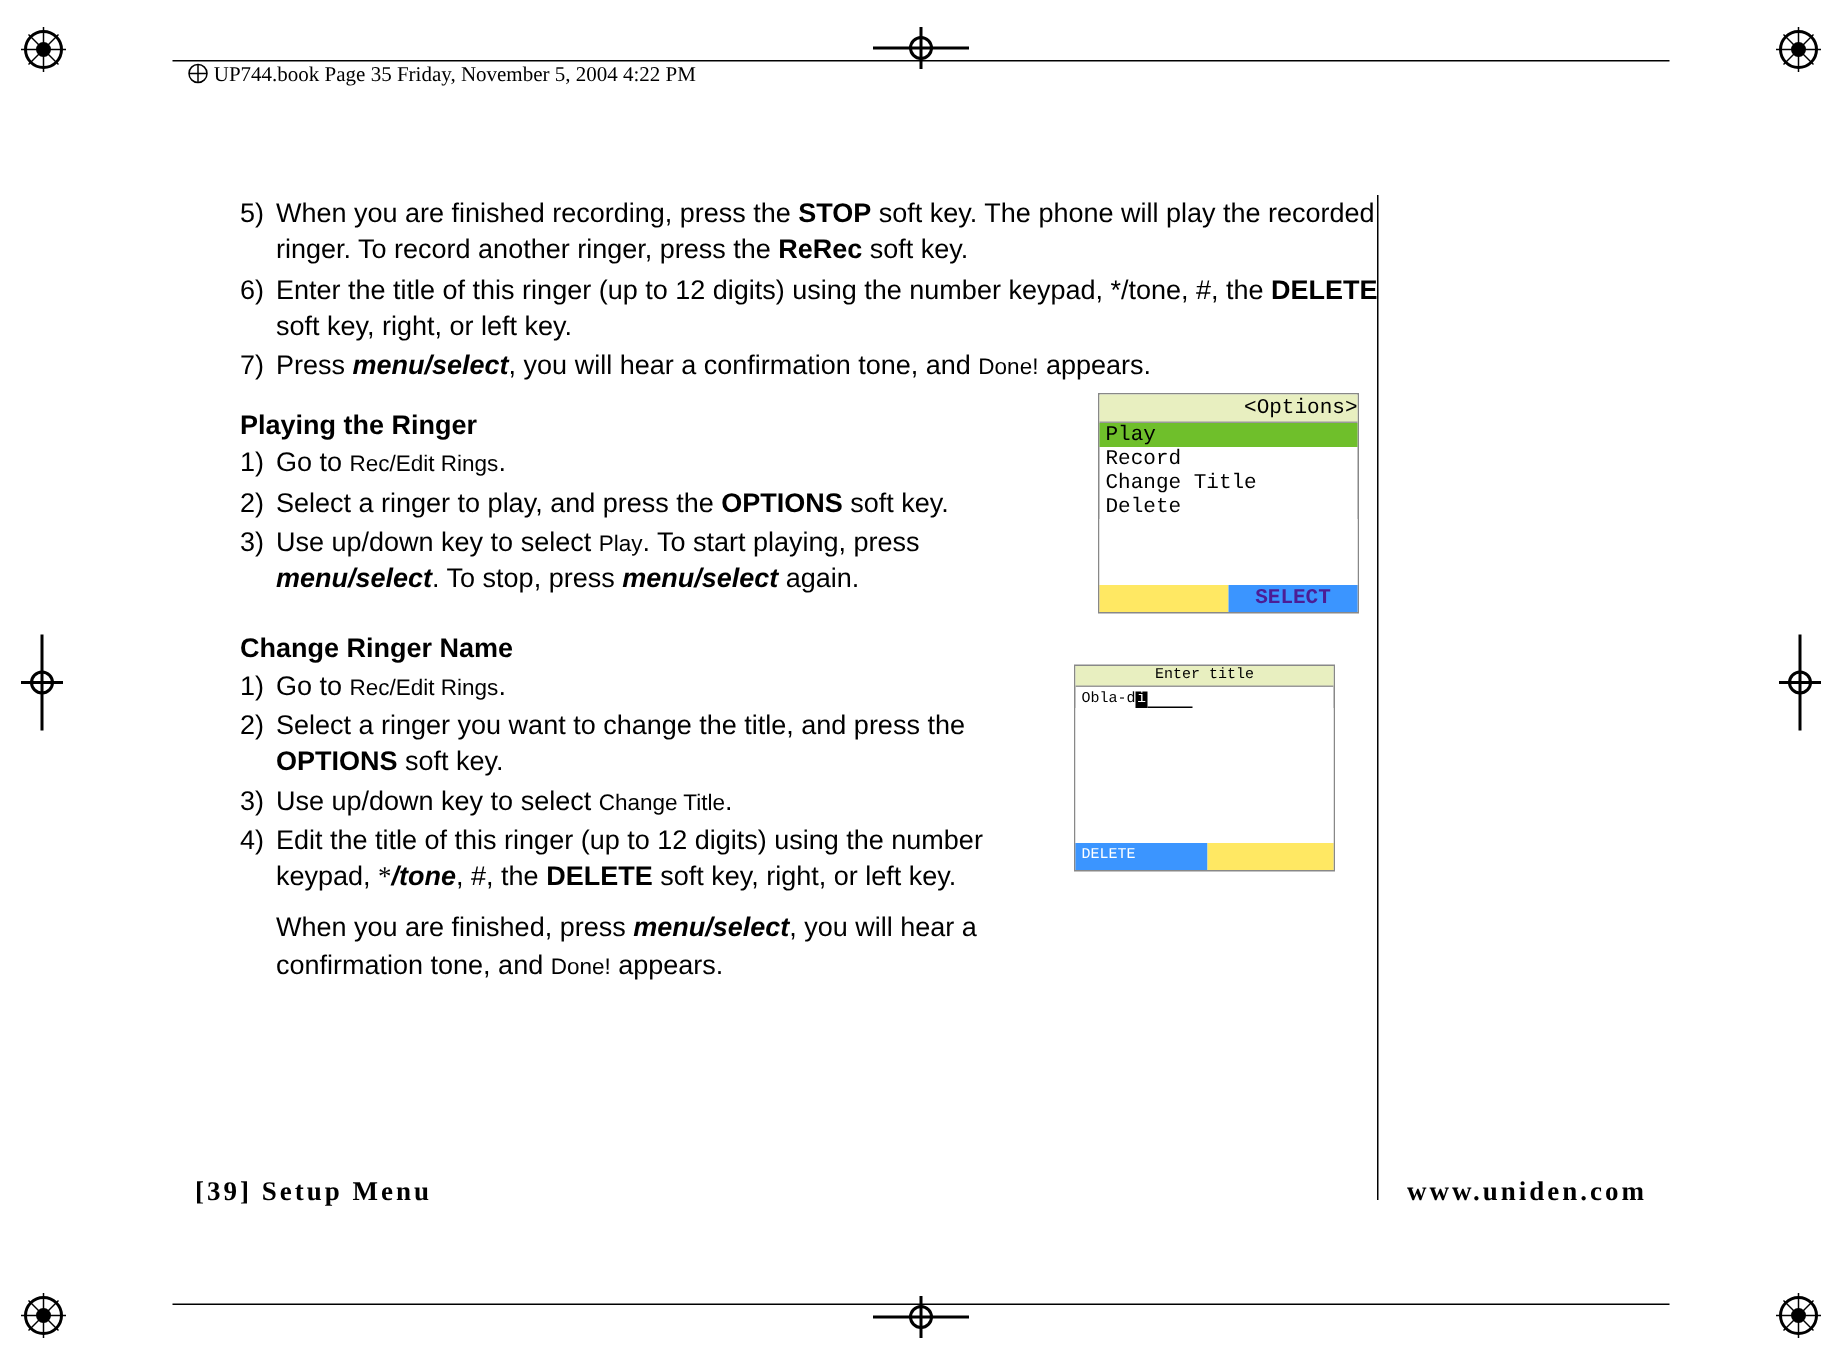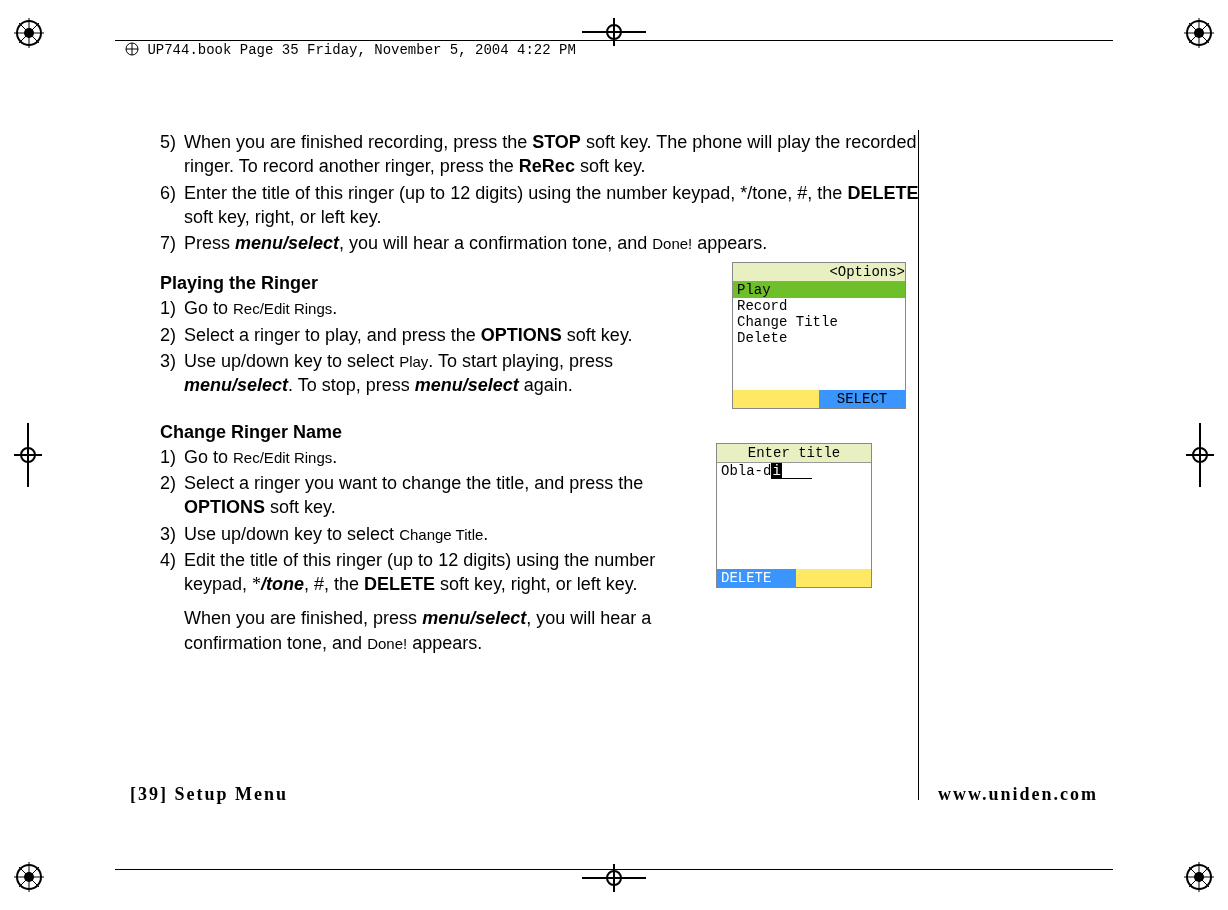--- a/index.html
+++ b/index.html
@@ -26,21 +26,21 @@
   .cross-mark .c  { position: absolute; left: 24px; top: 6px; width: 16px; height: 16px; border:2px solid #000; border-radius:50%; }
 
   .sidecross { width: 28px; height: 64px; position: relative; }
   .sidecross .h { position:absolute; top:31px; left:0; width:28px; height:2px; background:#000; }
   .sidecross .v { position:absolute; left:13px; top:0; width:2px; height:64px; background:#000; }
   .sidecross .c { position:absolute; left:6px; top:24px; width:16px; height:16px; border:2px solid #000; border-radius:50%; }
 
   .hrule-top { position:absolute; top:40px; left:115px; right:115px; height:1px; background:#000; }
   .hrule-bottom { position:absolute; bottom:40px; left:115px; right:115px; height:1px; background:#000; }
 
-  .header-meta { position:absolute; top:42px; left:125px; font-family: Liberation Mono, monospace; font-size:14px; }
+  .header-meta { position:absolute; top:42px; left:125px; font-family: Liberation Serif, serif; font-size:14px; }
 
   .content { position:absolute; top:130px; left:160px; width:760px; }
 
   .vline { position:absolute; top:130px; left:918px; width:0; height:670px; border-left:1px solid #000; }
 
   .step { font-size:18px; line-height:1.35; margin-bottom:2px; padding-left:24px; text-indent:-24px; }
   .step .idx { display:inline-block; width:24px; text-indent:0; }
   .step .cont { display:inline; }
 
   .finishpara { font-size:18px; line-height:1.35; margin-top:10px; padding-left:24px; }
@@ -57,23 +57,23 @@
   .footer .r { position:absolute; right:0; }
 
   
   .lcd1 { position:absolute; top:262px; left:732px; width:174px; border:1px solid #888; font-family:"Courier New", monospace; font-size:14px; }
   .lcd1 .title { background:#e8efc0; text-align:right; padding:1px 0; border-bottom:1px solid #999;}
   .lcd1 .row { padding:0 4px; }
   .lcd1 .sel { background:#6fbf2b; color:#000; }
   .lcd1 .blankrows { height:44px; background:#fff; }
   .lcd1 .softbar { display:flex; }
   .lcd1 .softbar .lhalf { flex:1; background:#ffe863; height:18px; }
-  .lcd1 .softbar .rhalf { flex:1; background:#3b95ff; color:#000000; text-align:center; font-weight:400; height:18px; line-height:18px; }
-
-  .lcd2 { position:absolute; top:443px; left:716px; width:156px; border:1px solid #888; font-family:"Courier New", monospace; font-size:14px; }
+  .lcd1 .softbar .rhalf { flex:1; background:#3b95ff; color:#4c1d95; text-align:center; font-weight:700; height:18px; line-height:18px; }
+
+  .lcd2 { position:absolute; top:443px; left:716px; width:174px; border:1px solid #888; font-family:"Courier New", monospace; font-size:10px; }
   .lcd2 .title { background:#e8efc0; text-align:center; padding:1px 0; border-bottom:1px solid #999;}
   .lcd2 .entry { padding:0 4px; }
   .lcd2 .entry .txt { display:inline; }
   .lcd2 .entry .cursor { display:inline-block; background:#000; color:#fff; padding:0 1px; }
   .lcd2 .entry .underline { display:inline-block; border-bottom:1px solid #000; width:30px; height:14px; vertical-align:bottom; }
   .lcd2 .blank { height:90px; background:#fff; }
   .lcd2 .softbar { display:flex; }
   .lcd2 .softbar .lhalf { flex:1; background:#3b95ff; color:#fff; text-align:left; padding-left:4px; height:18px; line-height:18px;}
   .lcd2 .softbar .rhalf { flex:1; background:#ffe863; height:18px; }
 </style>

